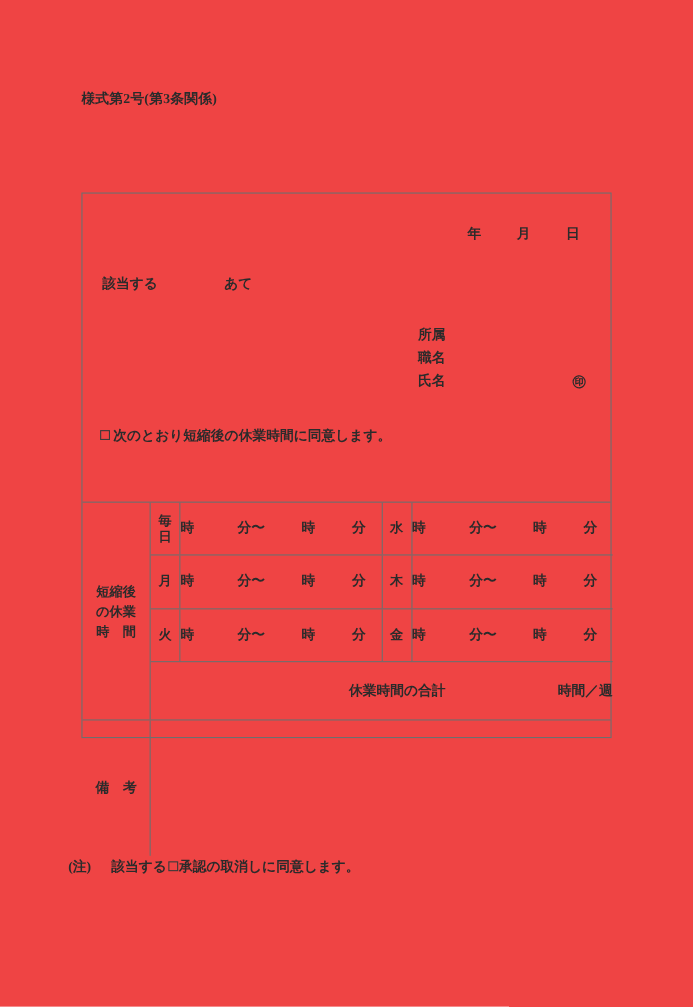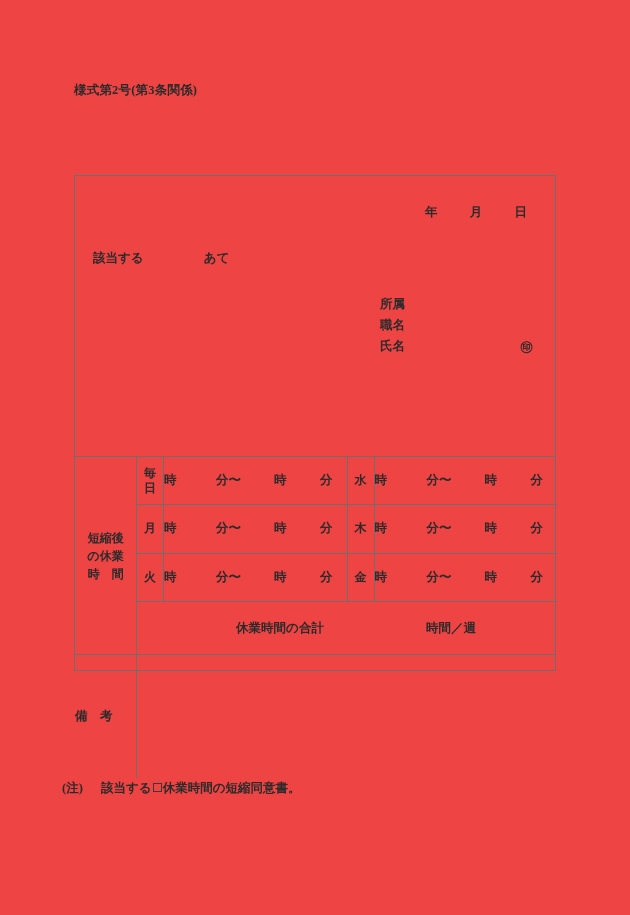--- a/index.html
+++ b/index.html
@@ -126,21 +126,21 @@
   }
   .sched-label {
     width: 62px;
     flex: 0 0 62px;
     border-right: 1px solid #6e6e6e;
     display: flex;
     align-items: center;
     justify-content: center;
     font-size: 12px;
     line-height: 18px;
-    text-align: right;
+    text-align: center;
     box-sizing: border-box;
   }
   .sched-right {
     flex: 1;
     display: flex;
     flex-direction: column;
     box-sizing: border-box;
   }
   .sched-rows {
     flex: 0 0 145px;
@@ -180,21 +180,21 @@
   .time-cell .t1 { display: inline-block; width: 52px; text-align: left; }
   .time-cell .t2 { display: inline-block; width: 58px; text-align: left; }
   .time-cell .t3 { display: inline-block; width: 46px; text-align: left; }
   .time-cell .t4 { display: inline-block; text-align: left; }
   .mid-div { border-right: 1px solid #6e6e6e; }
 
   .total-row {
     flex: 1;
     display: flex;
     align-items: center;
-    justify-content: center;
+    justify-content: flex-end;
     font-size: 12.5px;
     padding-left: 18px;
     white-space: nowrap;
     box-sizing: border-box;
     gap: 28px;
   }
   .total-row .tsp { display: inline-block; width: 46px; }
 
   
   .remarks {
@@ -202,21 +202,21 @@
     height: 123px;
     display: flex;
     box-sizing: border-box;
   }
   .remarks-label {
     width: 62px;
     flex: 0 0 62px;
     border-right: 1px solid #6e6e6e;
     display: flex;
     align-items: center;
-    justify-content: flex-start;
+    justify-content: center;
     font-size: 12.5px;
     box-sizing: border-box;
   }
   .remarks-body { flex: 1; }
 
   
   .footnote {
     position: absolute;
     left: 62px;
     top: 780px;
@@ -267,20 +267,23 @@
         <div class="sig-row">
           <span>職名</span>
         </div>
         <div class="sig-row">
           <span>氏名</span>
           <span class="seal">㊞</span>
         </div>
       </div>
 
       <div class="consent-list">
+        <div class="consent-item">
+          <span class="cb"></span><span>次のとおり短縮後の休業時間に同意します。</span>
+        </div>
       </div>
 
     </div>
 
     <div class="schedule">
 
       <div class="sched-label">
         <span>
           <span>短縮後</span><br>
           <span>の休業</span><br>
@@ -374,16 +377,16 @@
         <span>備　考</span>
       </div>
       <div class="remarks-body"></div>
     </div>
 
   </div>
 
   <div class="footnote">
     <span>(注)</span>
     <span class="fsp"></span>
-    <span>該当する</span><span class="cbx"></span><span>休業時間の短縮同意書。</span>
+    <span>該当する</span><span class="cbx"></span><span>承認の取消しに同意します。</span>
   </div>
 
 </div>
 
 </body></html>

